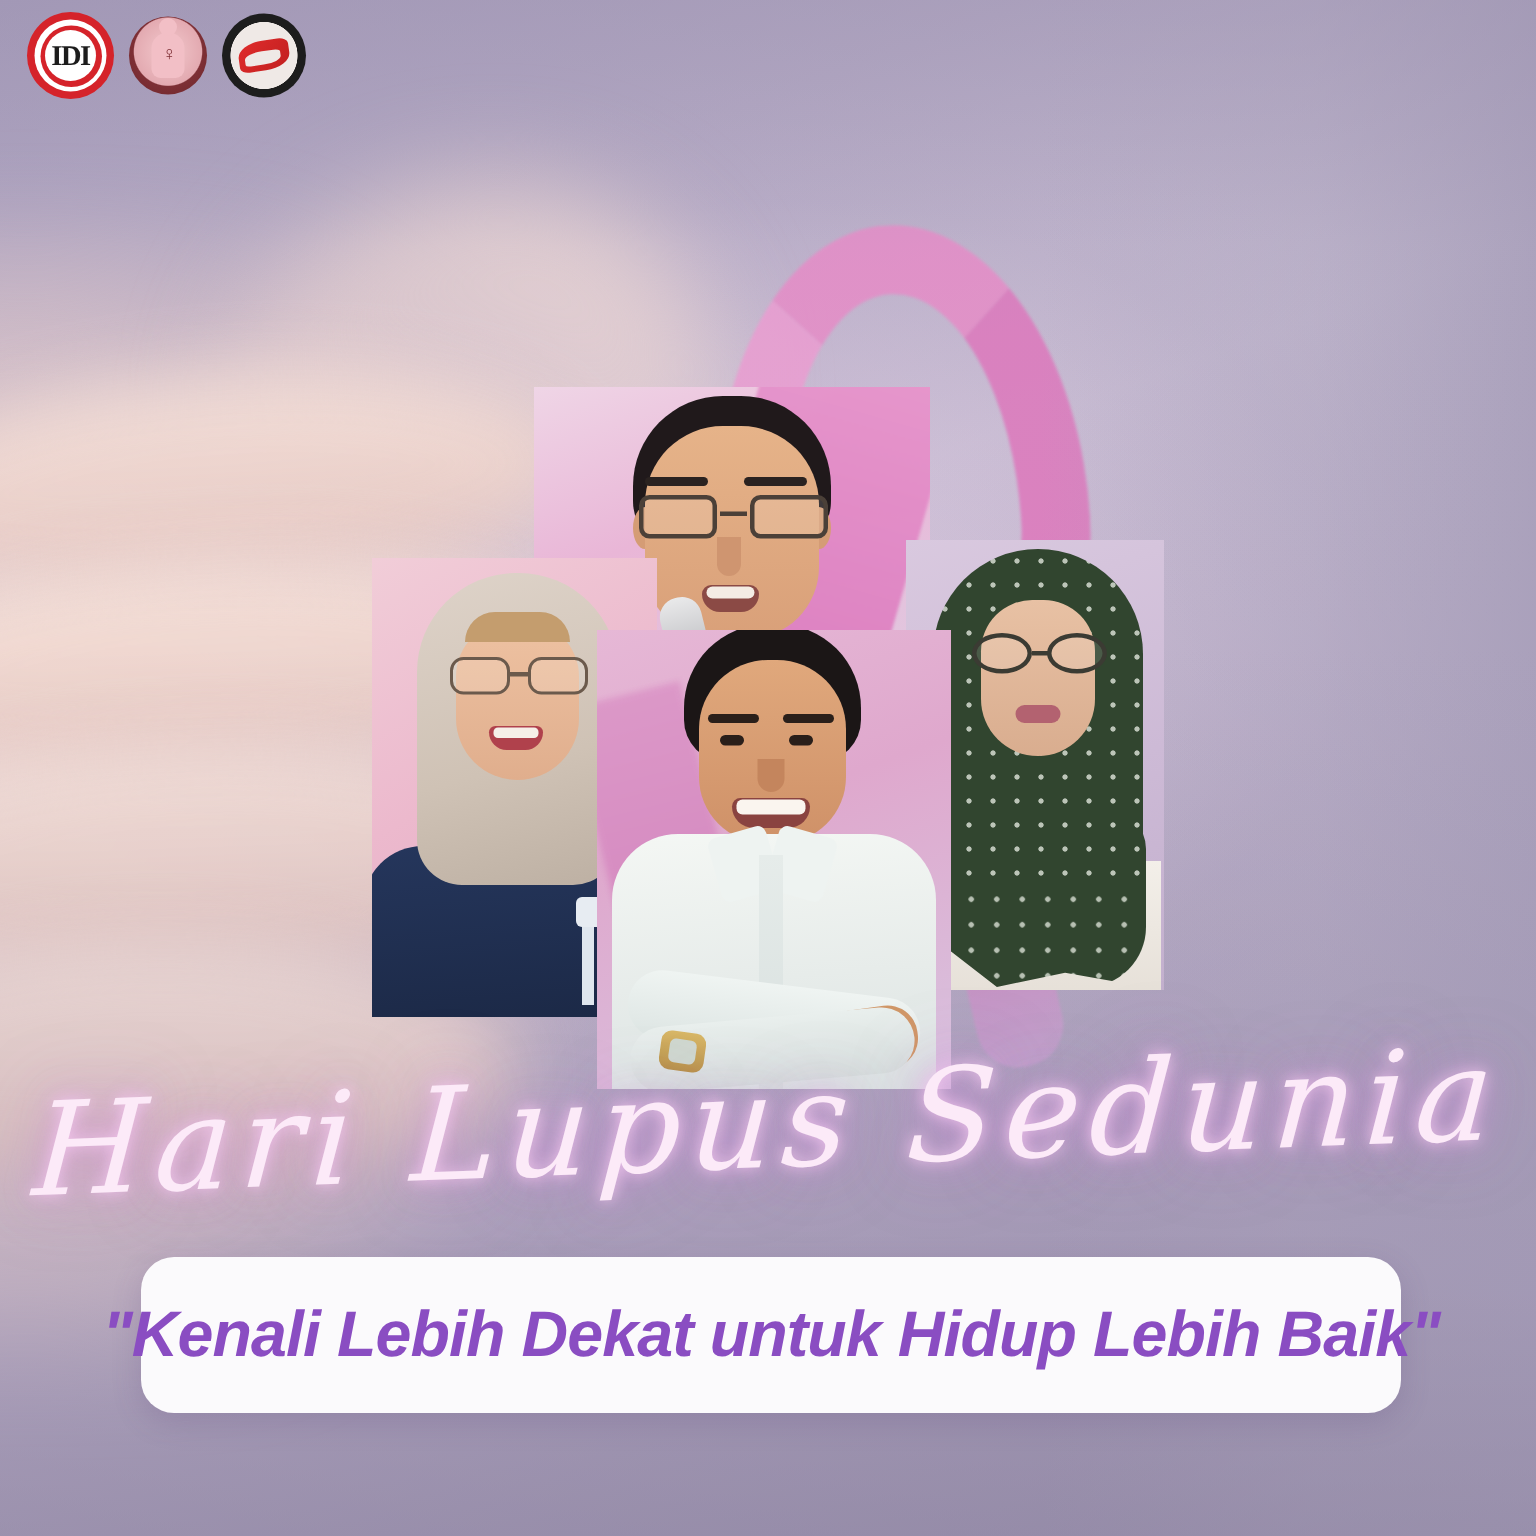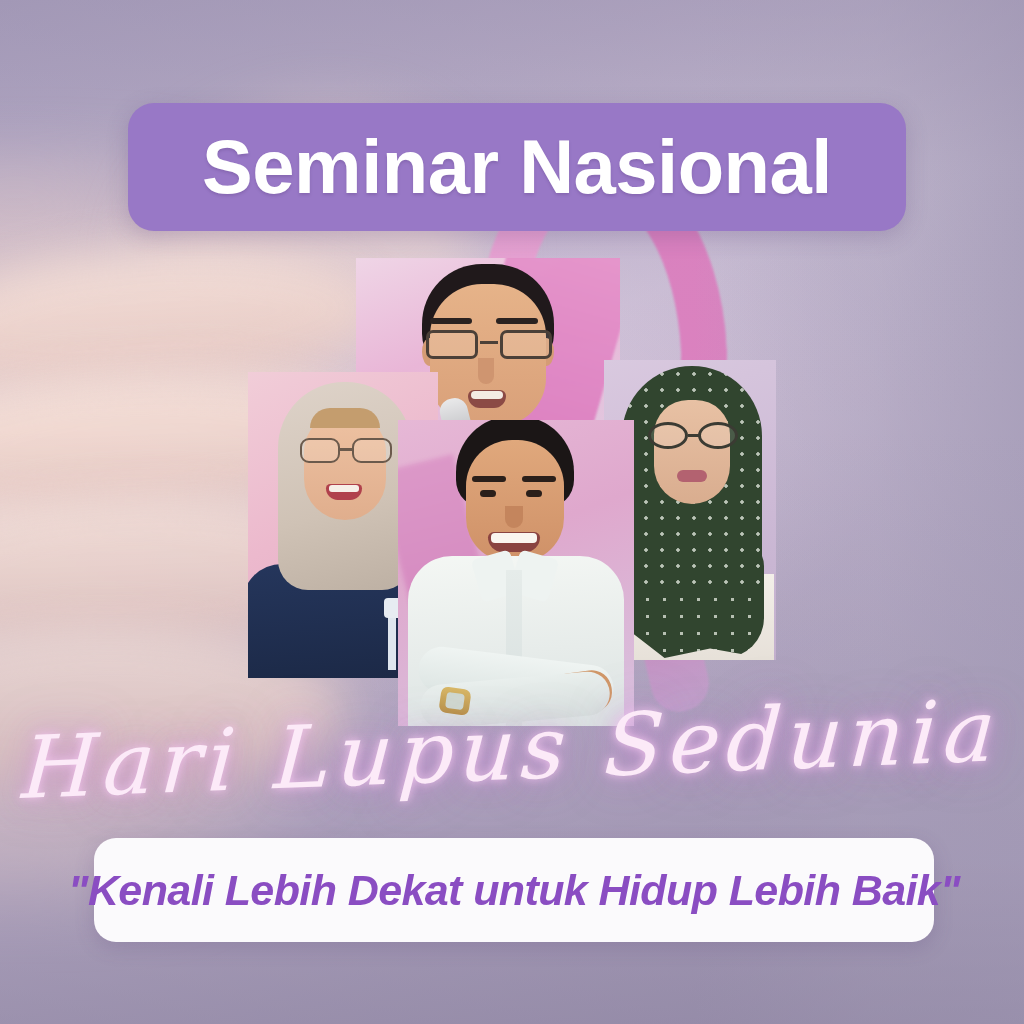--- a/index.html
+++ b/index.html
@@ -276,25 +276,46 @@
     <div class="finger f4"></div>
     <div class="ribbon-wrap">
       <div class="ribbon-tail tail-l"></div>
       <div class="ribbon-tail tail-r"></div>
       <div class="ribbon-loop"></div>
     </div>
     <div class="bg-rightwash"></div>
     <div class="bg-haze"></div>
   </div>
 
-
-
-  <div class="title-pill">
-    <div class="title-text">Seminar Nasional</div>
+  <div class="logo-strip">
+
+    <div class="logo logo-idi">
+      <div class="ring-w">
+        <div class="ring-r">
+          <div class="core">
+            <span class="mark">IDI</span>
+          </div>
+        </div>
+      </div>
+    </div>
+
+    <div class="logo logo-ppki">
+      <div class="torso">
+        <div class="head"></div>
+        <div class="glyph">♀</div>
+      </div>
+    </div>
+
+    <div class="logo logo-ira">
+      <div class="flame"></div>
+    </div>
+
   </div>
+
+
 
   <div class="collage">
 
     <div class="photo ph-mic">
       <div class="scene"></div>
       <div class="rb"></div>
       <div class="batik"></div>
       <div class="collar"></div>
       <div class="neck"></div>
       <div class="hair"></div>

